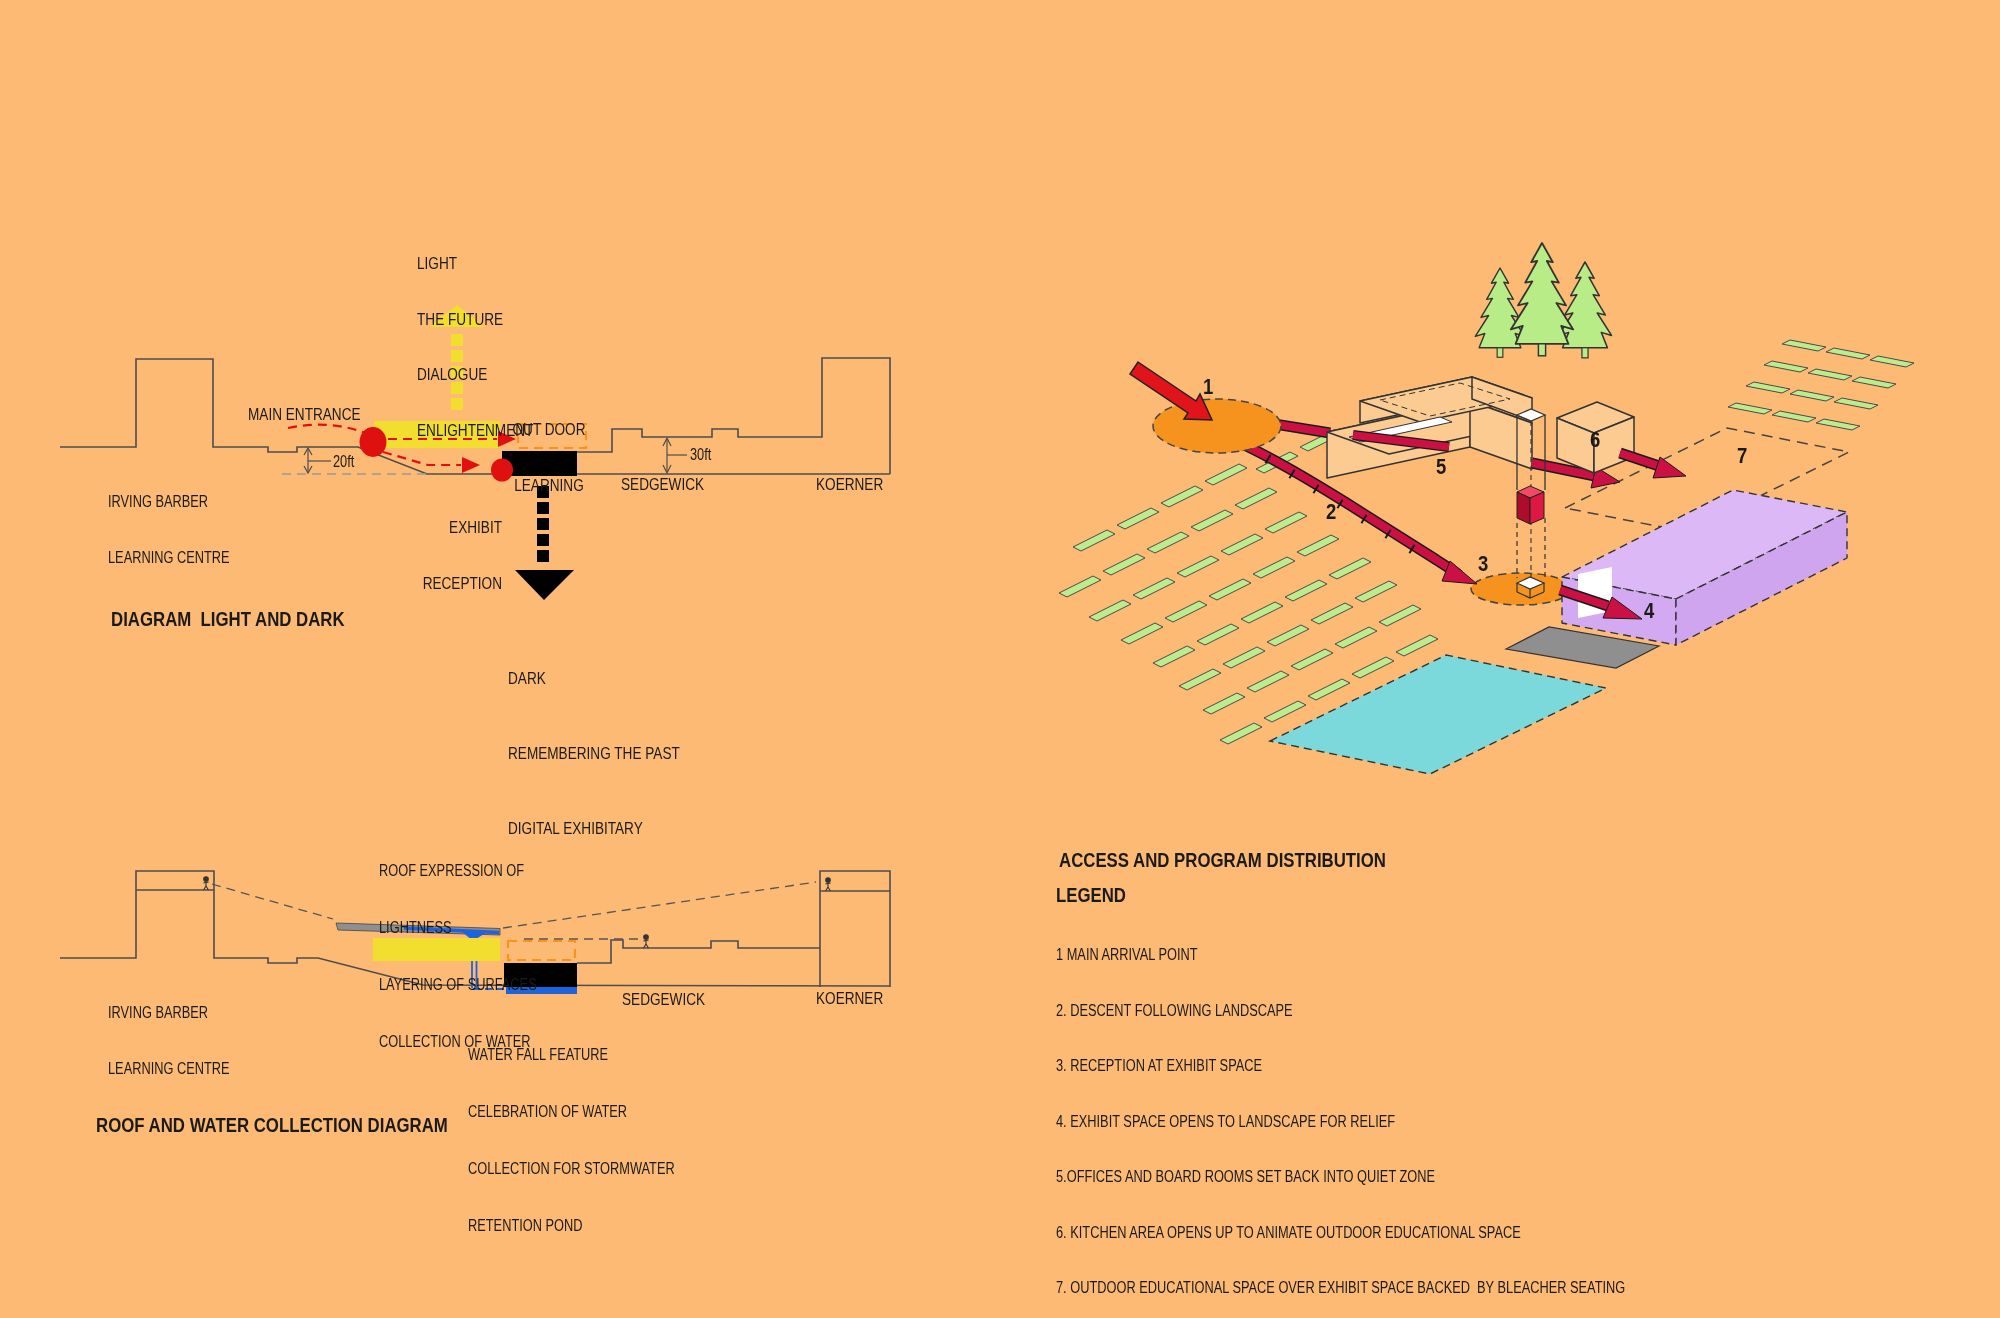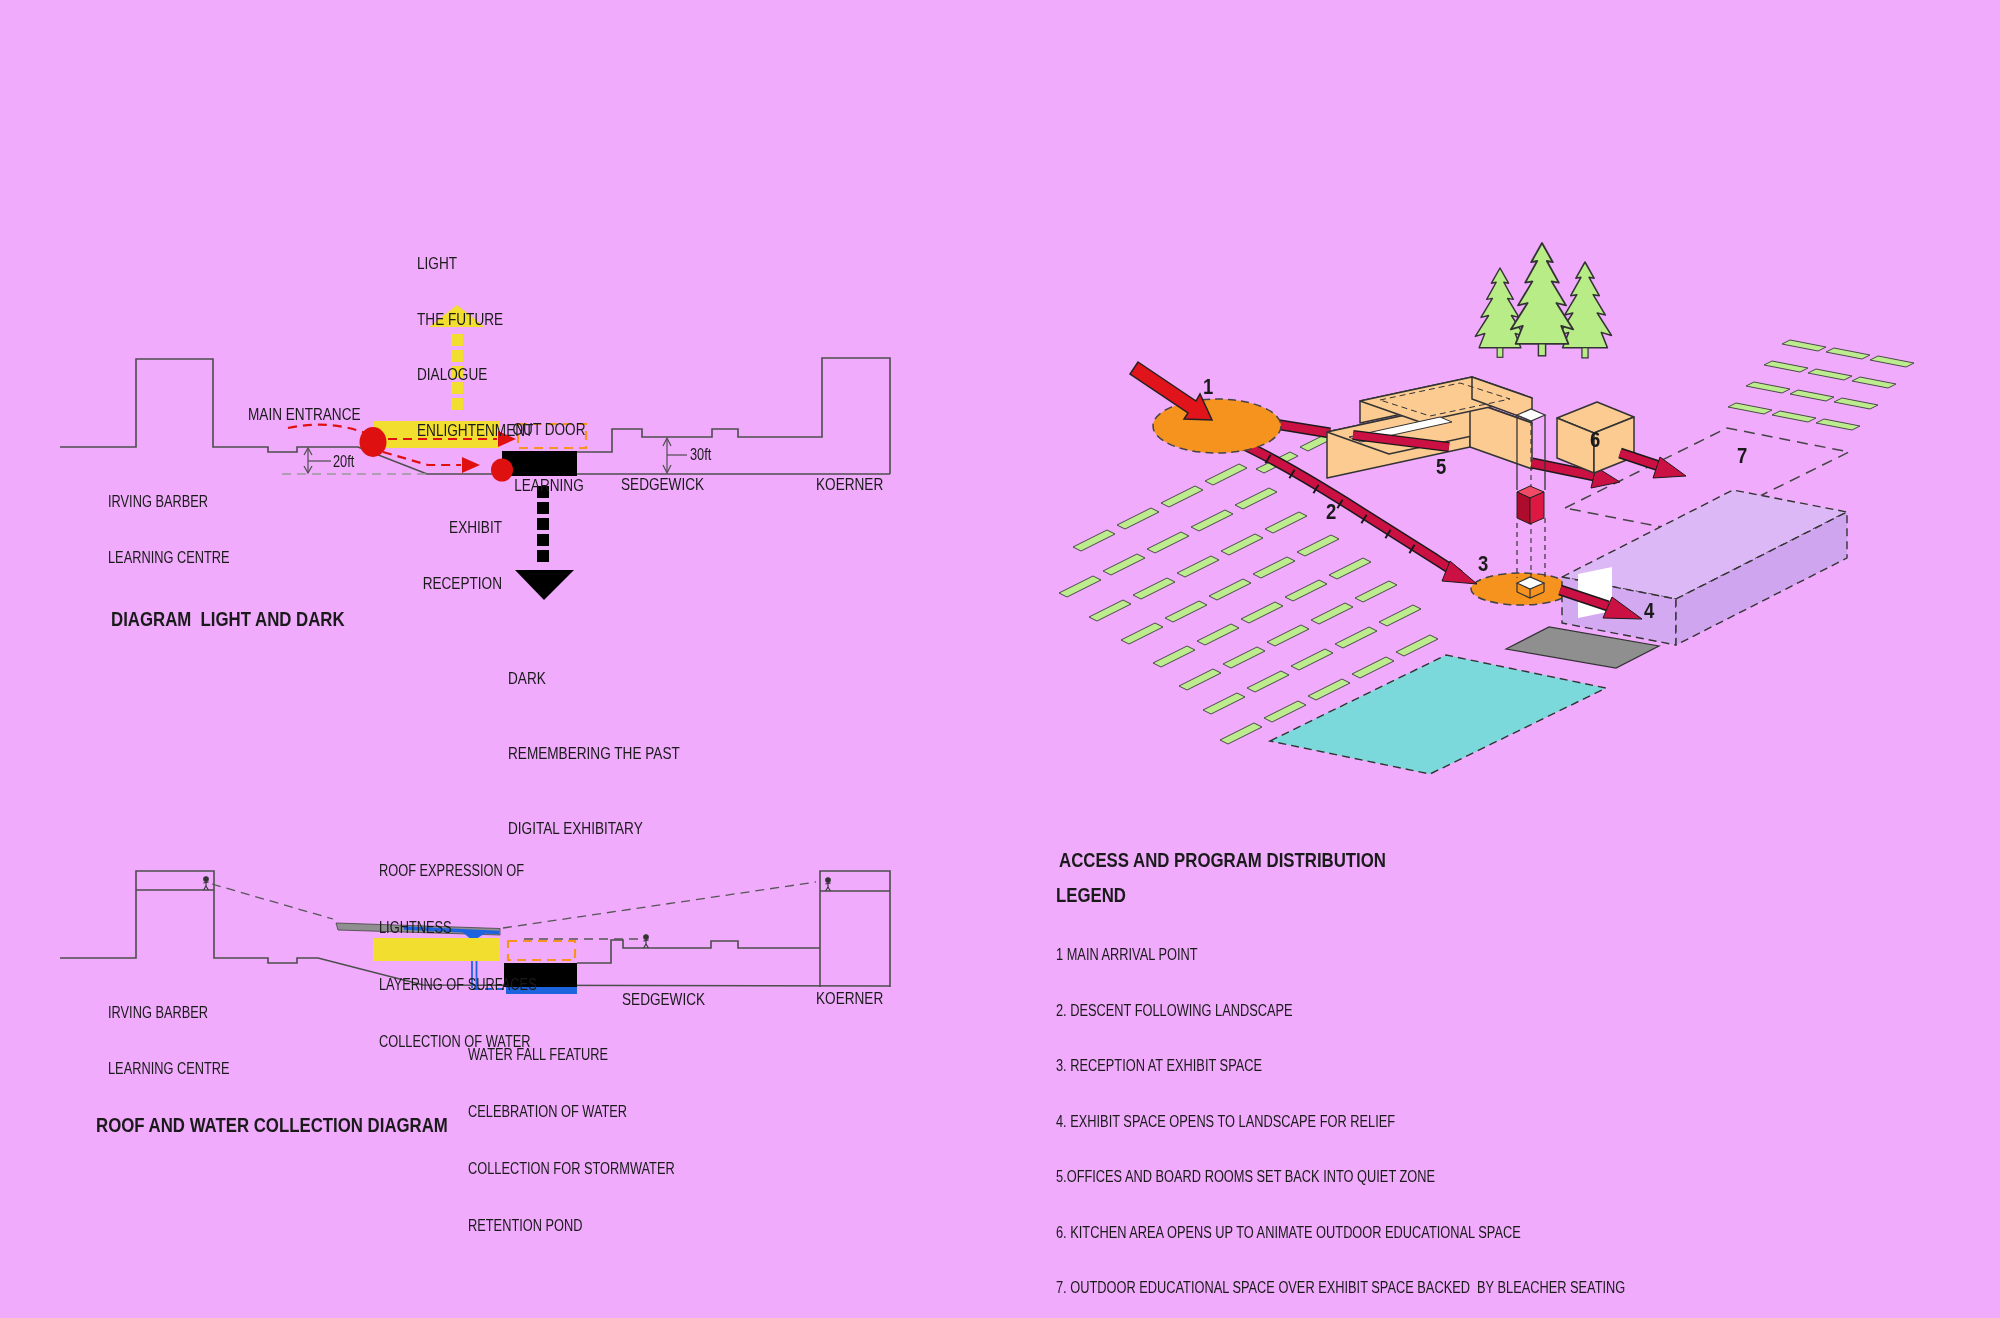--- a/index.html
+++ b/index.html
@@ -1,16 +1,16 @@
 <!DOCTYPE html>
 <html><head>
 <meta charset="utf-8">
 <style>
   html,body{margin:0;padding:0;background:#ffffff;}
-  #page{position:relative;width:2000px;height:1318px;background:#f0abfc;overflow:hidden;
+  #page{position:relative;width:2000px;height:1318px;background:#fdba74;overflow:hidden;
         font-family:"Liberation Sans",sans-serif;color:#1a1a1a;}
   svg{position:absolute;left:0;top:0;}
   .txt{position:absolute;white-space:pre;line-height:18.5px;font-size:17px;
        transform:scaleX(0.8);transform-origin:0 0;color:#1a1a1a;}
   .sm{font-size:16px;}
   .ttl{position:absolute;white-space:pre;font-size:20px;font-weight:bold;
        transform:scaleX(0.84);transform-origin:0 0;}
   .num{position:absolute;white-space:pre;font-size:22px;font-weight:bold;
        transform:scaleX(0.84);transform-origin:0 0;}
   .ctr{text-align:center;transform-origin:50% 0;}

